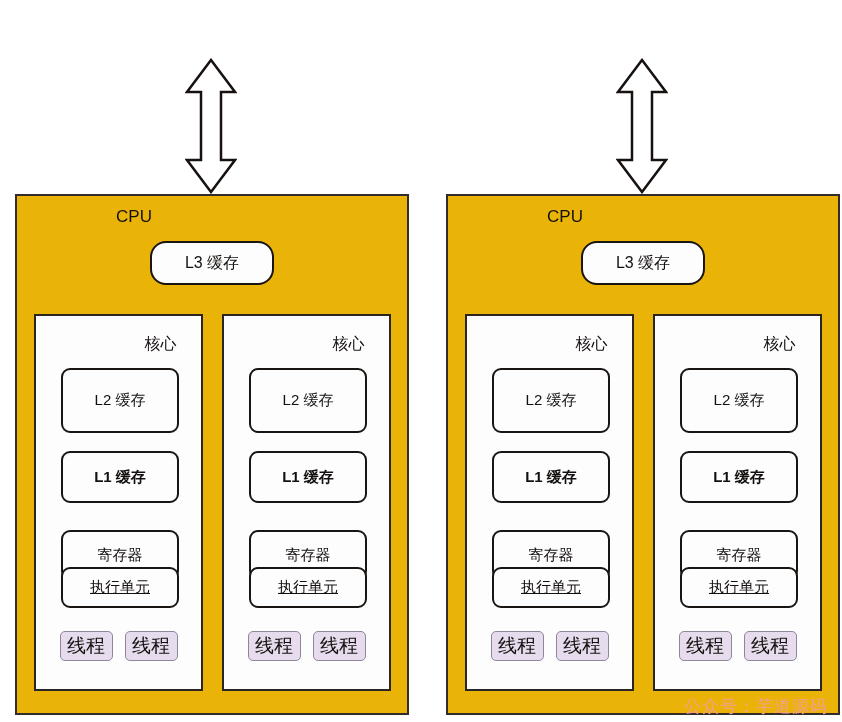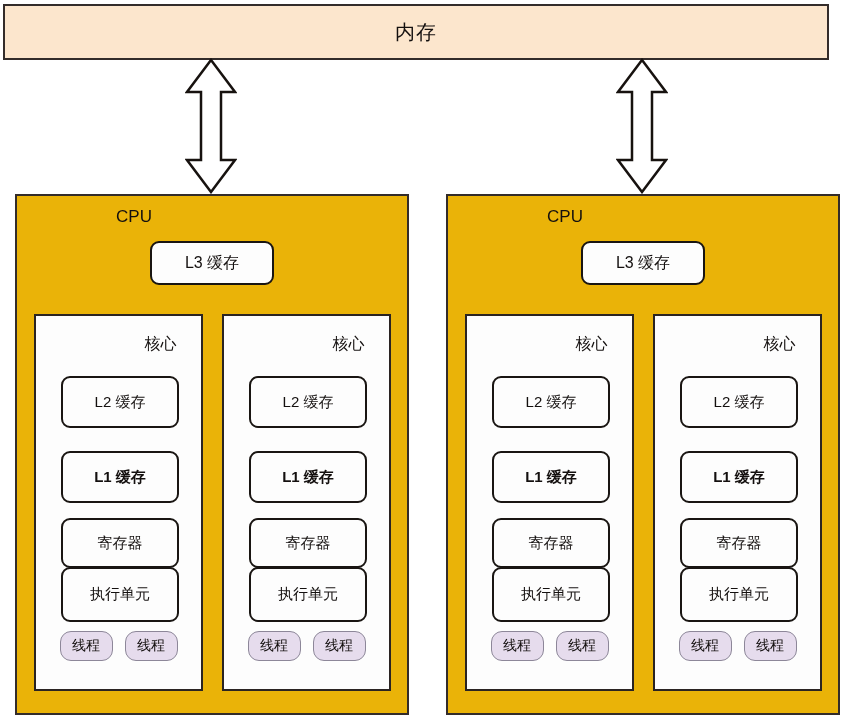--- a/index.html
+++ b/index.html
@@ -79,21 +79,21 @@
 
   
   .l3-box {
     position: absolute;
     top: 45px;
     left: 133px;
     width: 124px;
     height: 44px;
     background: #fdfdfd;
     border: 2px solid #191512;
-    border-radius: 9px;
+    border-radius: 16px;
     box-sizing: border-box;
     display: flex;
     align-items: center;
     justify-content: center;
     font-size: 16px;
     color: #14100f;
   }
 
   
   .core-box {
@@ -127,68 +127,65 @@
     background: #fdfdfd;
     border: 2px solid #191512;
     border-radius: 9px;
     box-sizing: border-box;
     display: flex;
     align-items: center;
     justify-content: center;
     font-size: 15px;
     color: #14100f;
   }
-  .unit-l2  { top: 60px;  height: 52px; }
+  .unit-l2  { top: 52px;  height: 65px; }
   .unit-l1  { top: 135px; height: 52px; font-weight: bold; }
-  .unit-reg { top: 202px; height: 50px; }
-  .unit-exe { top: 251px; height: 55px; }
+  .unit-reg { top: 214px; height: 50px; }
+  .unit-exe { top: 251px; height: 41px; text-decoration: underline; }
 
   
   .thread-row {
     position: absolute;
     top: 315px;
     left: 0;
     width: 100%;
     display: flex;
     justify-content: center;
     gap: 12px;
   }
   .thread-box {
     width: 53px;
     height: 30px;
     background: #e6dced;
     border: 1px solid #8d8799;
-    border-radius: 11px;
-    box-sizing: border-box;
-    display: flex;
-    align-items: center;
-    justify-content: center;
-    font-size: 14px;
+    border-radius: 5px;
+    box-sizing: border-box;
+    display: flex;
+    align-items: center;
+    justify-content: center;
+    font-size: 19px;
     color: #14100f;
   }
 
   
   .watermark {
     position: absolute;
     right: 14px;
     bottom: 4px;
     font-size: 17px;
     color: #f4a08c;
     letter-spacing: 1px;
     white-space: nowrap;
   }
 </style>
 </head>
 <body>
 
 <div id="diagram">
 
-  <div class="memory-box">
-    <span class="memory-label">内存</span>
-  </div>
 
   <div class="arrow arrow-left">
     <svg width="52" height="136" viewBox="0 0 52 136" xmlns="http://www.w3.org/2000/svg">
       <polygon points="26,2 50,34 36,34 36,102 50,102 26,134 2,102 16,102 16,34 2,34" fill="#ffffff" stroke="#17120f" stroke-width="2.5" stroke-linejoin="miter"></polygon>
     </svg>
   </div>
   <div class="arrow arrow-right">
     <svg width="52" height="136" viewBox="0 0 52 136" xmlns="http://www.w3.org/2000/svg">
       <polygon points="26,2 50,34 36,34 36,102 50,102 26,134 2,102 16,102 16,34 2,34" fill="#ffffff" stroke="#17120f" stroke-width="2.5" stroke-linejoin="miter"></polygon>
     </svg>
@@ -245,14 +242,15 @@
       <div class="unit unit-l1">L1 缓存</div>
       <div class="unit unit-reg">寄存器</div>
       <div class="unit unit-exe">执行单元</div>
       <div class="thread-row">
         <div class="thread-box">线程</div>
         <div class="thread-box">线程</div>
       </div>
     </div>
   </div>
 
+  <div class="watermark">公众号：芋道源码</div>
 
 </div>
 
 </body></html>

